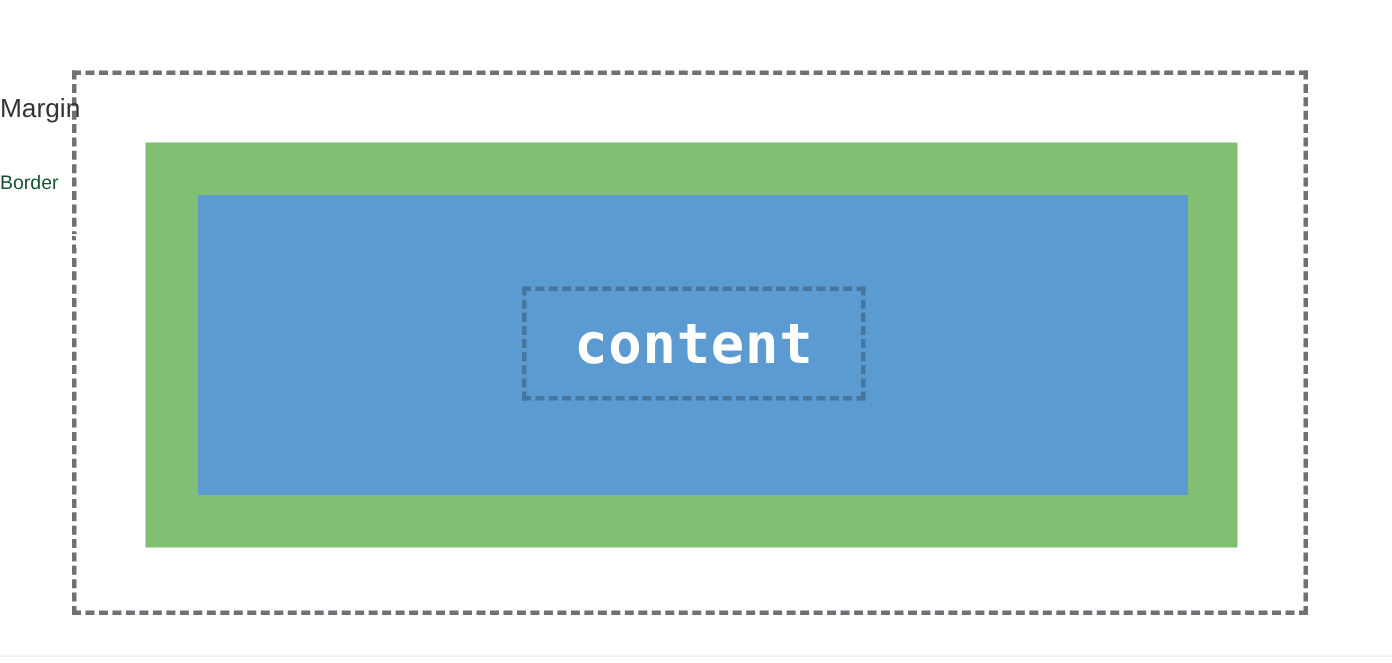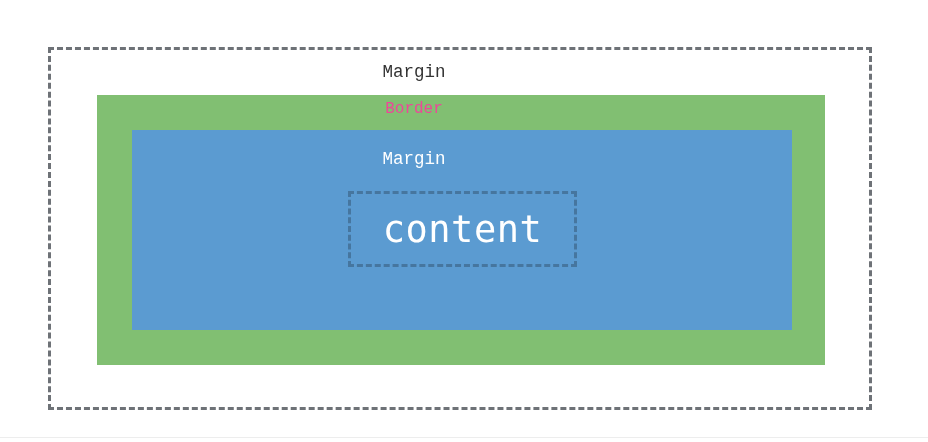--- a/index.html
+++ b/index.html
@@ -68,54 +68,52 @@
     display: flex;
     align-items: center;
     justify-content: center;
   }
 
   
   .label {
     position: absolute;
     left: 0;
     width: 828px;
-    text-align: center;
     white-space: nowrap;
     user-select: none;
-    font-family: Liberation Mono, monospace;
   }
 
   .label-margin {
     top: 62px;
     font-size: 17.5px;
     color: #333333;
     font-weight: 400;
   }
 
   .label-border {
-    top: 100px;
-    font-size: 16px;
-    color: #ec4899;
+    top: 114px;
+    font-size: 13px;
+    color: #14532d;
     font-weight: 400;
   }
 
   .label-padding {
     top: 149px;
     font-size: 17.5px;
     color: #ffffff;
     font-weight: 400;
   }
 
   .label-content {
     font-family: "DejaVu Sans Mono", "Liberation Mono", monospace;
     font-size: 37px;
     color: #ffffff;
     letter-spacing: 0.5px;
     line-height: 1;
-    font-weight: 400;
+    font-weight: 700;
   }
 
   
   .bottom-divider {
     position: absolute;
     left: 0;
     top: 437px;
     width: 928px;
     height: 1px;
     background: #ededed;

